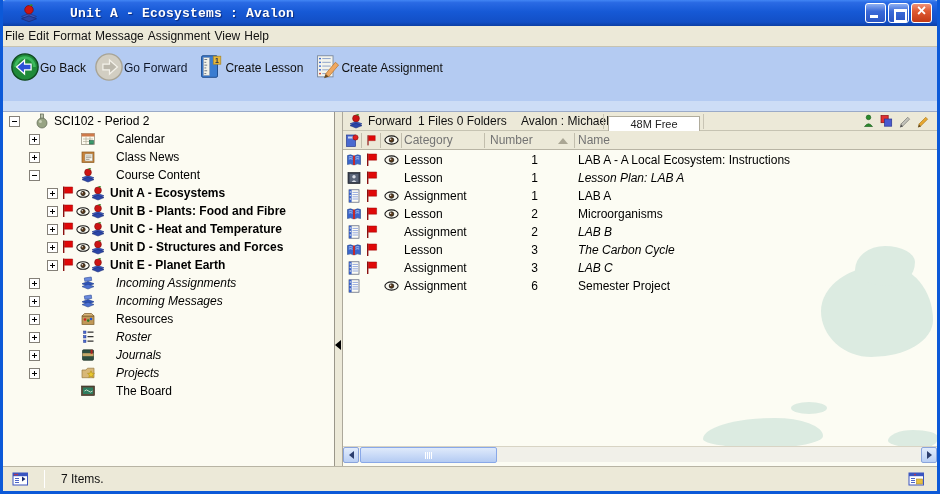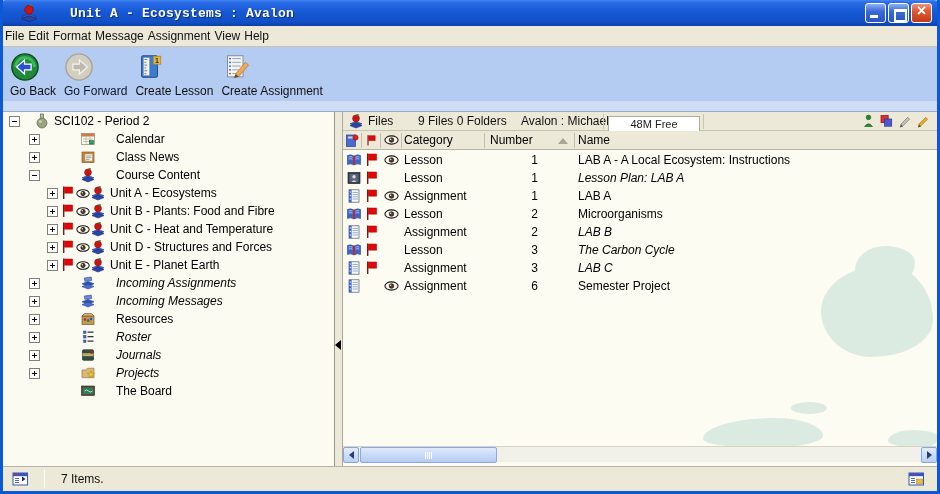--- a/index.html
+++ b/index.html
@@ -24,21 +24,21 @@
     color:#fff;font-size:16px;font-weight:bold;}
   
   .menubar{position:absolute;left:0;top:26px;width:934px;height:21px;background:#ece9d8;
     border-bottom:1px solid #c6c3b2;display:flex;align-items:center;font-size:12px;color:#111;}
   .menuitem{padding:2px 2px;}
   
   .toolbar{position:absolute;left:0;top:47px;width:934px;height:54px;background:#b4cbf2;
     display:flex;align-items:flex-start;padding:4px 2px 0 4px;}
   .toolstrip{position:absolute;left:0;top:101px;width:934px;height:11px;background:#cdddf6;
     border-bottom:1px solid #9aaac8;}
-  .tbtn{display:flex;flex-direction:column;margin-right:2px;padding:1px 3px;}
+  .tbtn{display:flex;flex-direction:row;align-items:center;margin-right:2px;padding:1px 3px;}
   .tbtn svg{width:30px;height:30px;}
   .tlab{font-size:12px;color:#101010;margin-top:2px;white-space:nowrap;}
   .tbtn.disabled .tlab{color:#0f172a;}
   
   .main{position:absolute;left:0;top:112px;width:934px;height:354px;}
   .treepanel{position:absolute;left:0;top:0;width:332px;height:354px;background:#fcfbf2;
     border-right:1px solid #9a968a;overflow:hidden;padding-top:0;}
   .splitter{position:absolute;left:332px;top:0;width:8px;height:354px;background:#ece9d8;
     border-right:1px solid #aca89a;}
   .collapse-arrow{position:absolute;left:0px;top:228px;width:0;height:0;
@@ -49,33 +49,33 @@
   .lvl0{padding-left:6px;} .lvl1{padding-left:26px;gap:16px;} .lvl2{padding-left:44px;}
   .exp{width:11px;height:11px;border:1px solid #848078;background:#fff;position:relative;
     flex:0 0 11px;}
   .exp::before{content:"";position:absolute;left:2px;top:4px;width:5px;height:1px;background:#000;}
   .exp.plus::after{content:"";position:absolute;left:4px;top:2px;width:1px;height:5px;background:#000;}
   .exp.none{visibility:hidden;}
   .gapL{width:14px;flex:0 0 14px;} .gapM{width:8px;flex:0 0 8px;} .gapS{width:2px;flex:0 0 2px;}
   .ic16{width:16px;height:16px;flex:0 0 16px;}
   .ic13{width:14px;height:11px;flex:0 0 14px;}
   .tlabel{margin-left:4px;}
-  .bold{font-weight:normal;} .ital{font-style:italic;}
+  .bold{font-weight:bold;} .ital{font-style:italic;}
   
   .phead{position:absolute;left:0;top:0;width:594px;height:19px;background:#ece9d8;
     border-bottom:1px solid #c6c3b2;font-size:12px;color:#111;}
   .phead .lbl{position:absolute;top:2px;white-space:nowrap;}
   .freebox{position:absolute;left:265px;top:4px;width:92px;height:16px;background:#fff;
     border:1px solid #b0ac9c;font-size:11px;text-align:center;line-height:15px;color:#222;}
   .pheadicons{position:absolute;right:8px;top:2px;display:flex;gap:5px;align-items:center;}
   .pheadicons svg{width:13px;height:14px;}
   .psep{position:absolute;top:2px;width:1px;height:15px;background:#c8c4b4;}
   
   .colhead{position:absolute;left:0;top:19px;width:594px;height:19px;background:#ece9d8;
-    border-bottom:1px solid #b8b4a4;display:flex;font-size:12px;color:#000000;align-items:center;}
+    border-bottom:1px solid #b8b4a4;display:flex;font-size:12px;color:#737373;align-items:center;}
   .hc{height:15px;border-right:1px solid #c2bead;display:flex;align-items:center;}
   .hc-ic{width:19px;flex:0 0 19px;justify-content:center;}
   .hc-flag{width:19px;flex:0 0 19px;justify-content:center;}
   .hc-eye{width:21px;flex:0 0 21px;justify-content:center;}
   .hc-cat{width:83px;flex:0 0 83px;padding-left:2px;}
   .hc-num{width:90px;flex:0 0 90px;padding-left:5px;position:relative;}
   .hc-name{flex:1;border-right:none;padding-left:3px;}
   .sortasc{position:absolute;right:6px;top:5px;width:0;height:0;
     border-left:5px solid transparent;border-right:5px solid transparent;border-bottom:6px solid #aaa694;}
   
@@ -495,22 +495,22 @@
     <div class="splitter">
       <span class="collapse-arrow"></span>
     </div>
 
     <div class="rightpanel">
 
       <div class="phead">
         <svg style="position:absolute;left:5px;top:1px;width:16px;height:16px">
             <use href="#sym-applebook"></use>
           </svg>
-        <span class="lbl" style="left:25px">Files</span>
-        <span class="lbl" style="left:75px">9 Files 0 Folders</span>
+        <span class="lbl" style="left:25px">Forward</span>
+        <span class="lbl" style="left:75px">1 Files 0 Folders</span>
         <span class="lbl" style="left:178px">Avalon : Michael Goodman</span>
         <span class="psep" style="left:260px"></span>
         <div class="freebox">48M Free</div>
         <span class="psep" style="left:360px"></span>
         <div class="pheadicons">
           <svg>
               <use href="#sym-person-green"></use>
             </svg>
           <svg>
               <use href="#sym-squares"></use>

